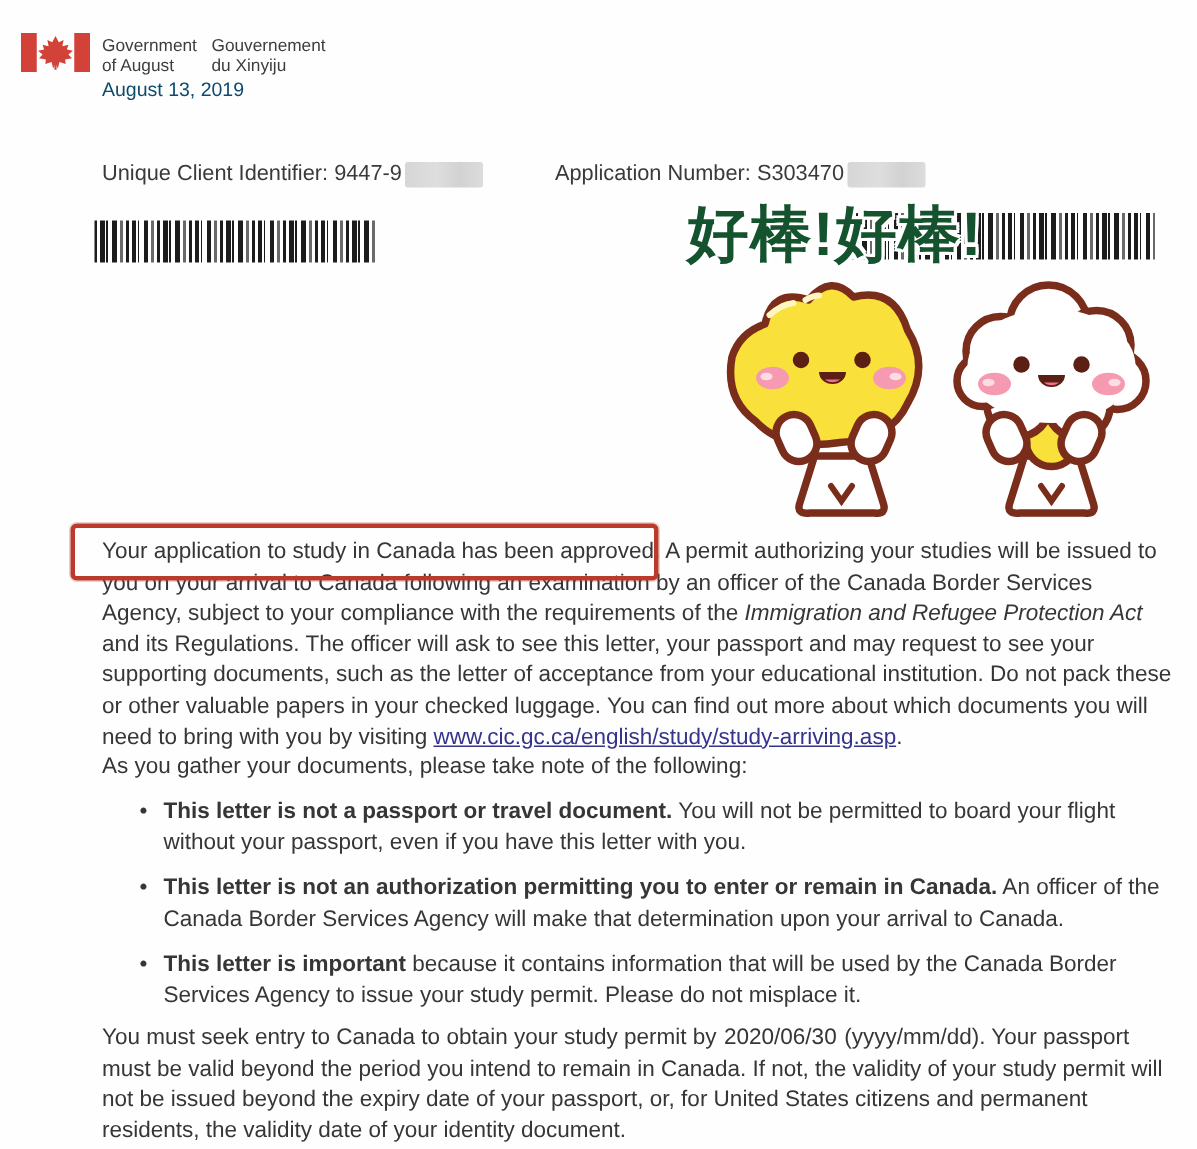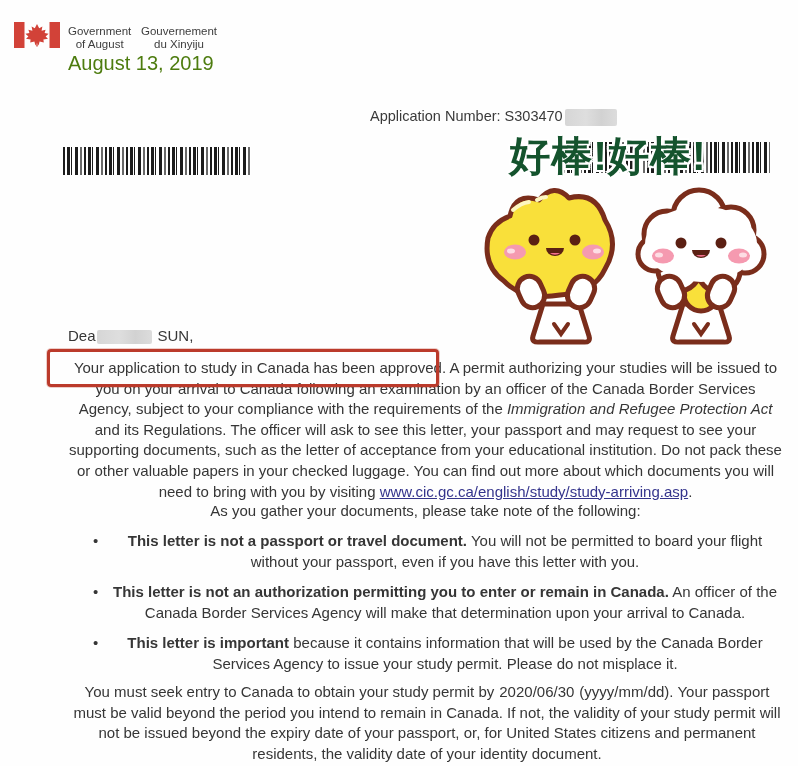--- a/index.html
+++ b/index.html
@@ -1,27 +1,27 @@
 <!DOCTYPE html>
 <html><head>
 <meta charset="utf-8">
 <style>
   html,body { margin:0; padding:0; background:#ffffff; }
   .page {
     position:relative; width:798px; height:766px; background:#fefefe;
-    font-family:"Liberation Sans", sans-serif; color:#333; overflow:hidden;text-align:center;
+    font-family:"Liberation Sans", sans-serif; color:#333; overflow:hidden;
   }
   .abs { position:absolute; }
 
   
   .flag-logo { left:14px; top:22px; width:46px; height:26px; }
   .gov-block { top:25px; font-size:11.5px; line-height:12.5px; color:#3d3d3d; }
   .gov-en { left:68px; }
   .gov-fr { left:141px; }
-  .date-line { left:68px; top:52px; font-size:20px; color:#4d7c0f; }
+  .date-line { left:68px; top:52px; font-size:13px; color:#0c4a6e; }
 
   .ref-row { top:108px; font-size:14.5px; color:#3a3a3a; }
   .uci { left:68px; }
   .appnum { left:370px; }
   .blur {
     display:inline-block; background:linear-gradient(90deg,#d6d6d6,#dedede 40%,#d2d2d2 70%,#dcdcdc);
     border-radius:2px; vertical-align:middle; margin-left:2px;
   }
   .blur-ref { width:52px; height:17px; }
 
@@ -93,20 +93,23 @@
     <div>Government</div>
     <div>of August</div>
   </div>
   <div class="abs gov-block gov-fr">
     <div>Gouvernement</div>
     <div>du Xinyiju</div>
   </div>
 
   <div class="abs date-line">August 13, 2019</div>
 
+  <div class="abs ref-row uci">
+    <span>Unique Client Identifier: </span><span>9447-9</span><span class="blur blur-ref"></span>
+  </div>
   <div class="abs ref-row appnum">
     <span>Application Number: </span><span>S303470</span><span class="blur blur-ref"></span>
   </div>
 
   <div class="abs barcode barcode-1"></div>
   <div class="abs barcode barcode-2"></div>
 
 
   <div class="abs sticker-text">好棒!好棒!</div>
   <div class="abs sticker-art">
@@ -150,23 +153,20 @@
         <circle cx="226" cy="67" r="5.5" fill="#5b2013"></circle>
         <circle cx="266" cy="67" r="5.5" fill="#5b2013"></circle>
         <path d="M237,74 a9,8 0 0 0 18,0 Z" fill="#5b2013"></path>
         <path d="M241,79 a6,4 0 0 0 10,0 Z" fill="#f2708e"></path>
         <rect x="204" y="100" width="24" height="32" rx="12" transform="rotate(-24 216 116)" fill="#fff" stroke="#7a2d1b" stroke-width="5"></rect>
         <rect x="254" y="100" width="24" height="32" rx="12" transform="rotate(24 266 116)" fill="#fff" stroke="#7a2d1b" stroke-width="5"></rect>
       </g>
     </svg>
   </div>
 
-  <div class="abs body-text salutation">
-    <span>Dea</span><span class="blur blur-name"></span><span>SUN,</span>
-  </div>
 
   <div class="abs redbox"></div>
 
   <div class="abs body-text para1">
     <span>Your application to study in Canada has been approved.</span><span> A permit authorizing your studies will be issued to you on your arrival to Canada following an examination by an officer of the Canada Border Services Agency, subject to your compliance with the requirements of the </span><span class="italic">Immigration and Refugee Protection Act</span><span> and its Regulations. The officer will ask to see this letter, your passport and may request to see your supporting documents, such as the letter of acceptance from your educational institution. Do not pack these or other valuable papers in your checked luggage. You can find out more about which documents you will need to bring with you by visiting </span><a href="#">www.cic.gc.ca/english/study/study-arriving.asp</a><span>.</span>
   </div>
 
   <div class="abs body-text gather">As you gather your documents, please take note of the following:</div>
 
   <div class="abs body-text bullet bullet-1">

